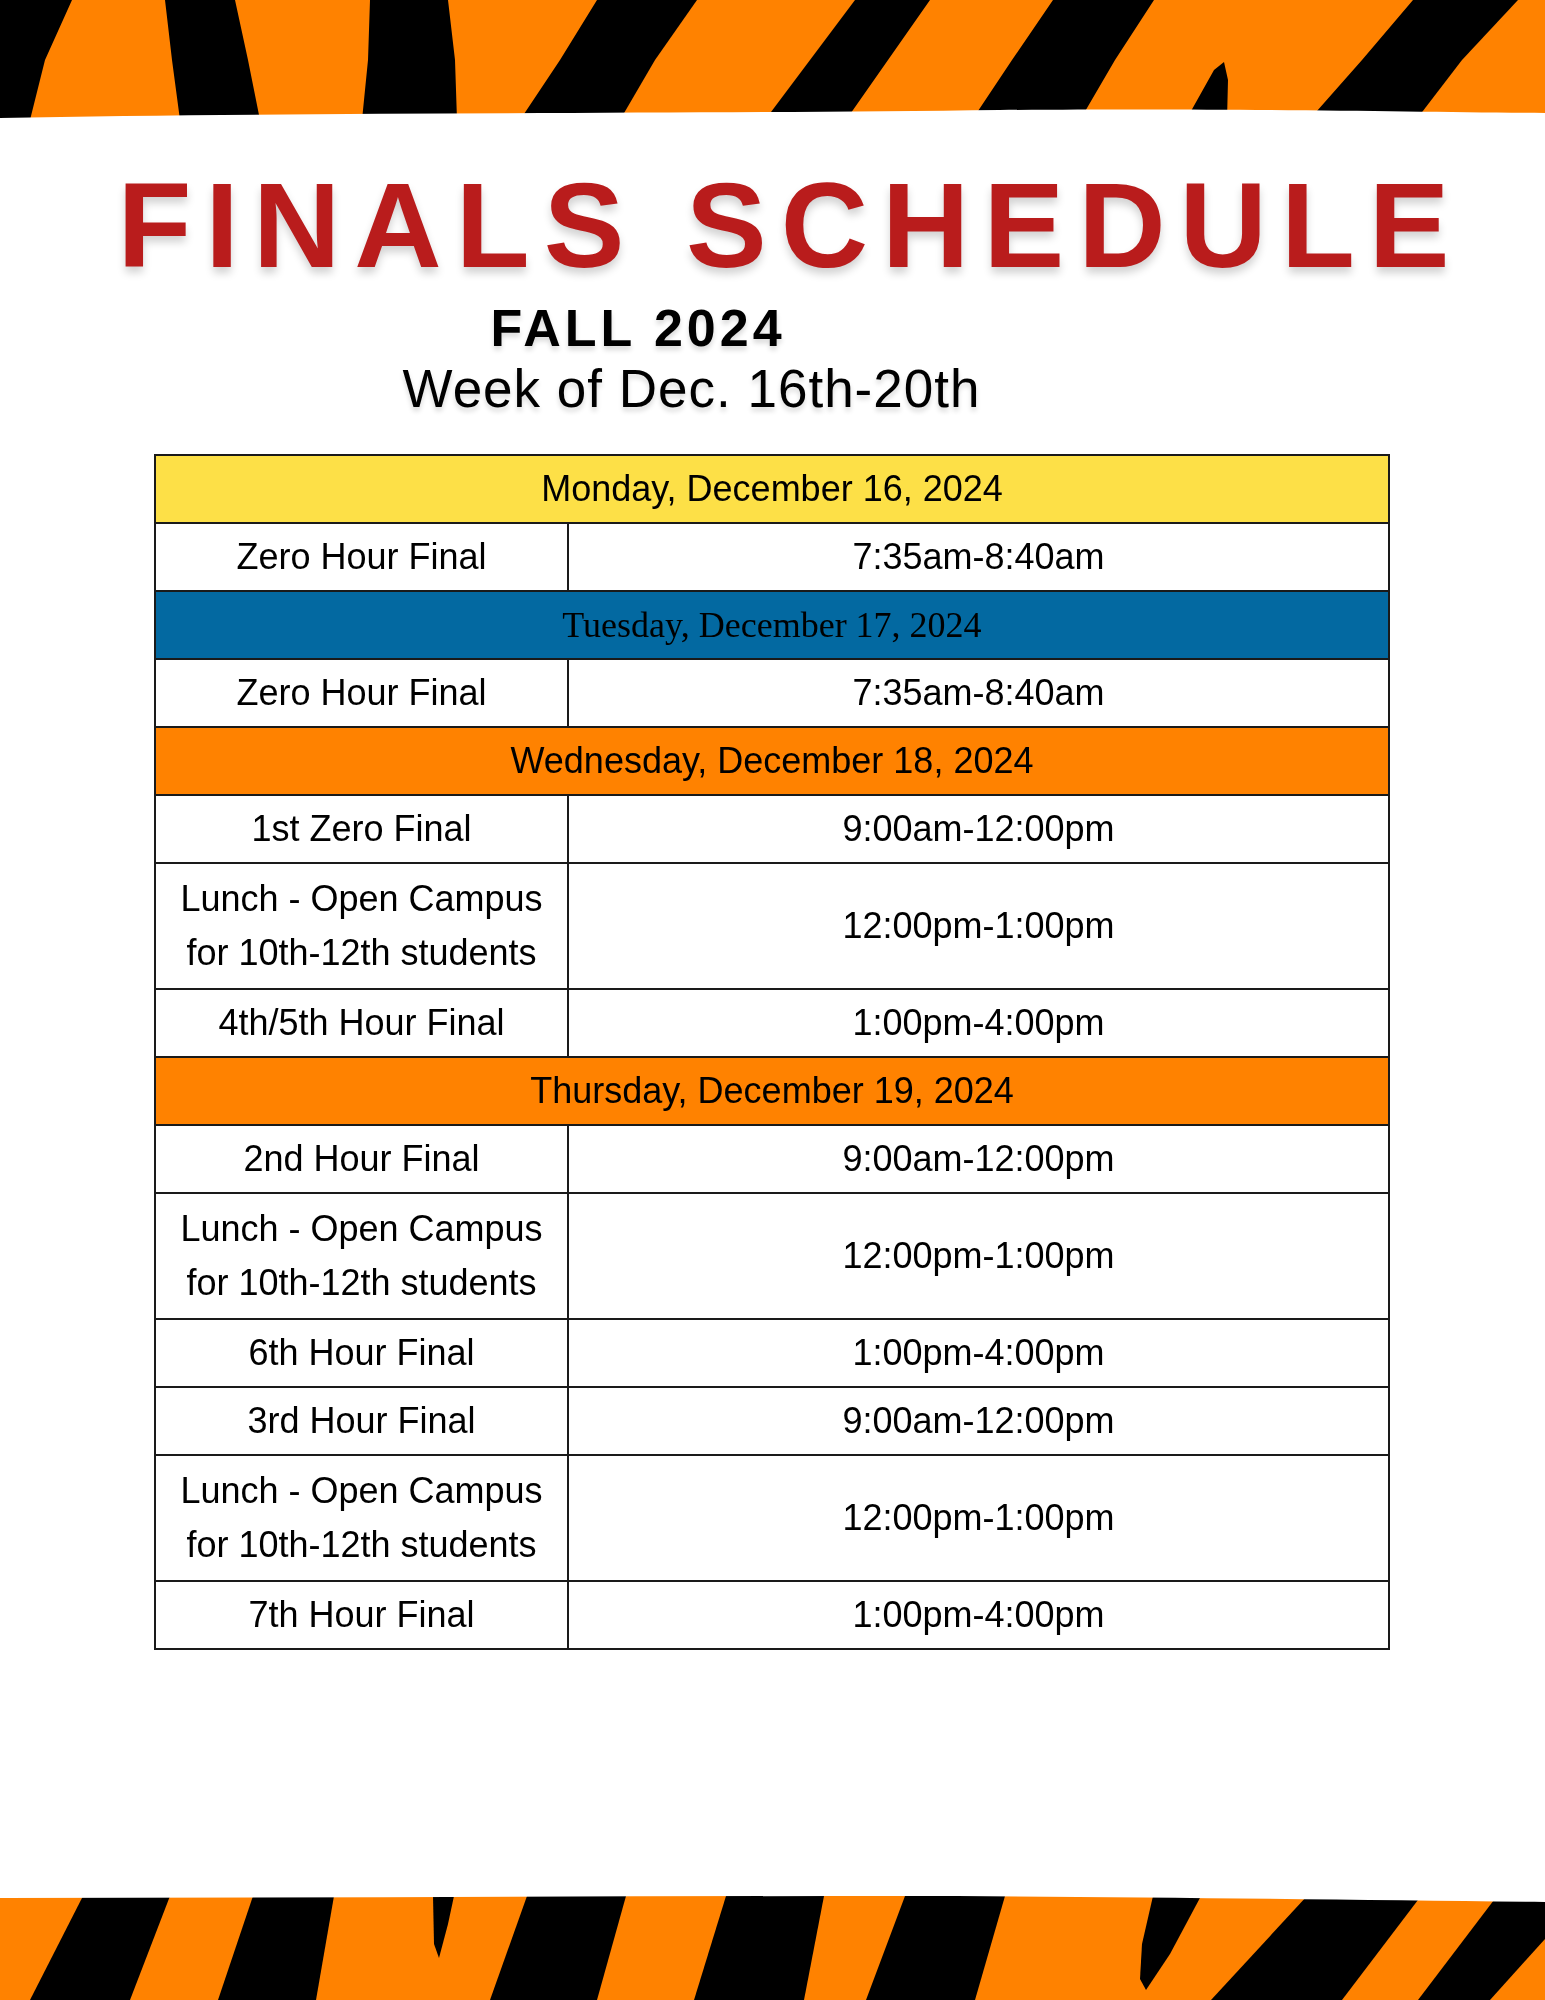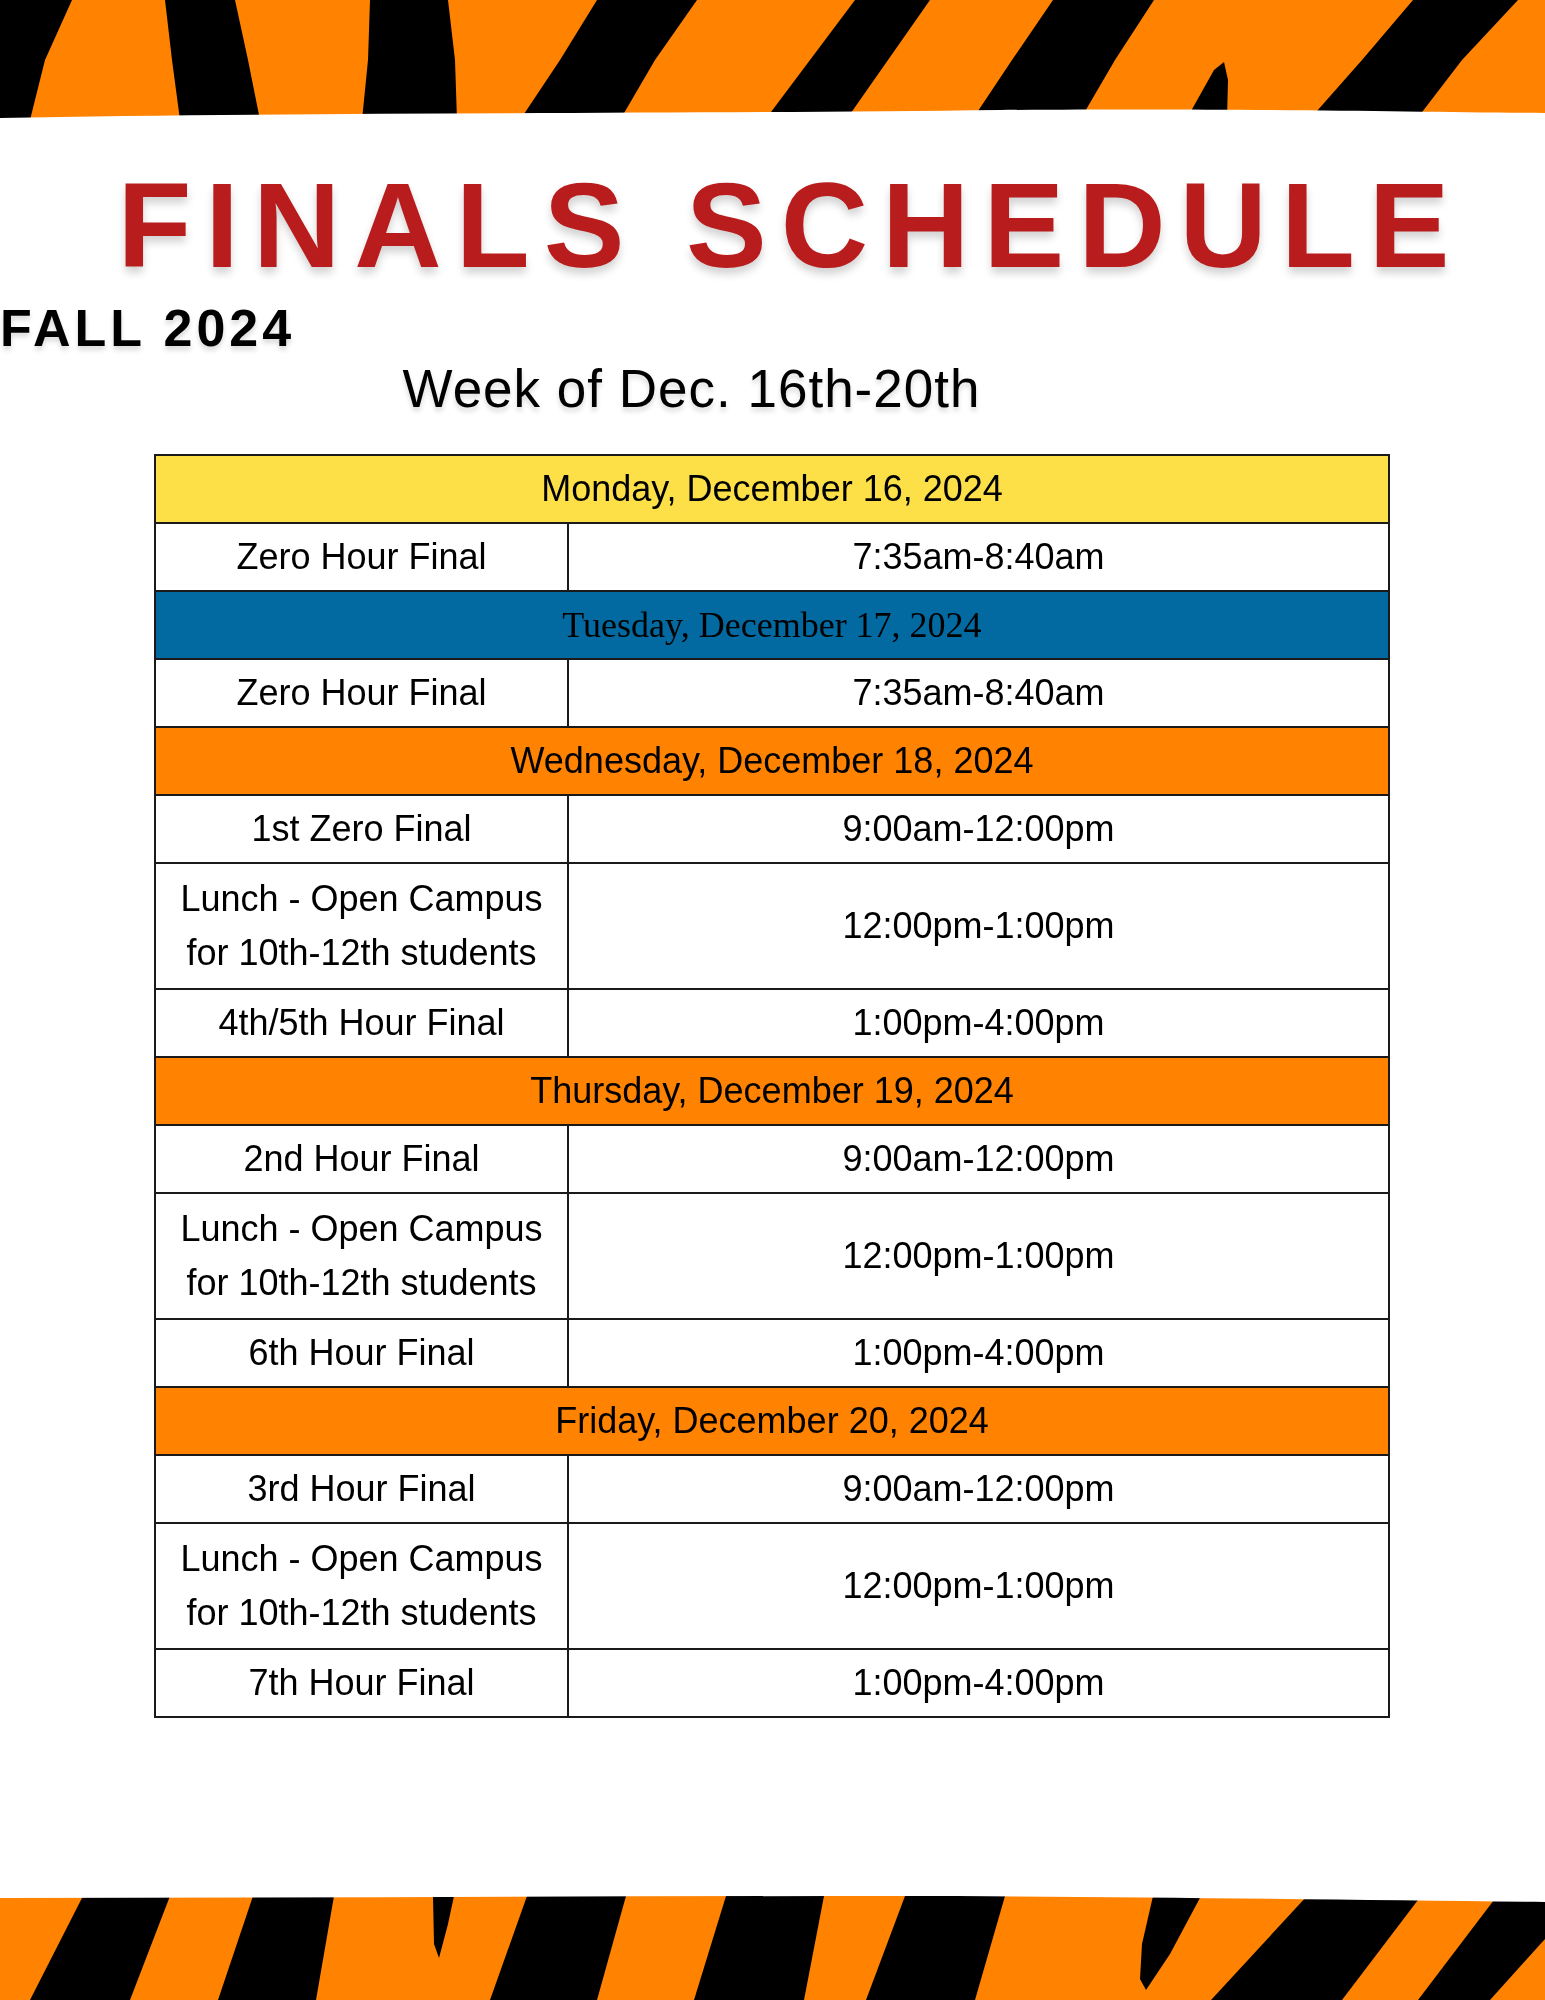--- a/index.html
+++ b/index.html
@@ -19,21 +19,21 @@
     text-align: center;
     font-family: "Liberation Sans", sans-serif;
     font-weight: 700;
     font-size: 121px; line-height: 130px;
     letter-spacing: 14px;
     padding-left: 36px; box-sizing: border-box;
     text-shadow: 0 6px 8px rgba(0,0,0,0.18);
   }
   .subtitle {
     position: absolute; left: 0; width: 1276px; top: 296px;
-    font-weight: 700;
+    text-align: center; font-weight: 700;
     font-size: 52px; line-height: 64px; letter-spacing: 4px;
     text-shadow: 0 4px 5px rgba(0,0,0,0.15);
   }
   .week {
     position: absolute; left: 0; width: 1383px; top: 356px;
     text-align: center; font-weight: 400;
     font-size: 53px; line-height: 66px; letter-spacing: 1px;
     text-shadow: 0 4px 5px rgba(0,0,0,0.15);
   }
 
@@ -128,23 +128,20 @@
     </tr>
     <tr class="tall">
       <td class="col-event">Lunch - Open Campus for 10th-12th students</td>
       <td>12:00pm-1:00pm</td>
     </tr>
     <tr>
       <td class="col-event">6th Hour Final</td>
       <td>1:00pm-4:00pm</td>
     </tr>
 
-    <tr class="day-header">
-      <td colspan="2" style="background:#FF8200;">Friday, December 20, 2024</td>
-    </tr>
     <tr>
       <td class="col-event">3rd Hour Final</td>
       <td>9:00am-12:00pm</td>
     </tr>
     <tr class="tall">
       <td class="col-event">Lunch - Open Campus for 10th-12th students</td>
       <td>12:00pm-1:00pm</td>
     </tr>
     <tr>
       <td class="col-event">7th Hour Final</td>

